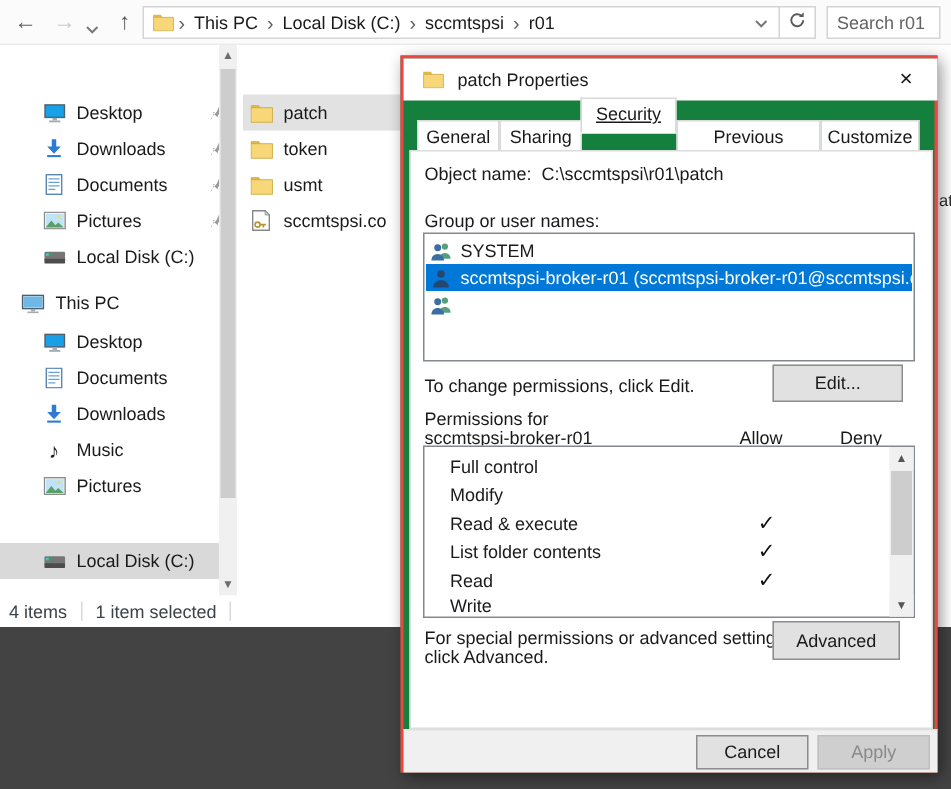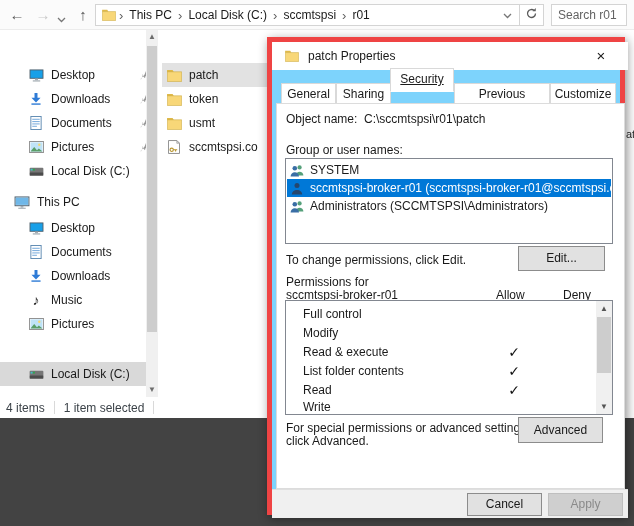--- a/index.html
+++ b/index.html
@@ -38,21 +38,21 @@
   .file-row.sel { background:#e2e2e2; }
   .file-row .lbl { margin-left:7px; white-space:nowrap;text-align:right; }
   #edge-fragment { left:626px; top:128px; width:8px; overflow:hidden; color:#2a2a2a; font-size:11px; }
 
   
   #statusbar { left:0; top:397px; width:634px; height:21px; background:#fff; display:flex; align-items:center; color:#3b4248; }
   .status-sep { width:1px; height:13px; background:#d9d9d9; margin:0 9px; }
   #desktop { left:0; top:418px; width:634px; height:108px; background:#434343; }
 
   
-  #dialog { left:267px; top:37px; width:358px; height:478px; background:#7dd3fc; border:5px solid #ef4444; box-shadow:2px 3px 10px rgba(0,0,0,0.45); z-index:10; }
+  #dialog { left:267px; top:37px; width:358px; height:478px; background:#15803d; border:2px solid #ef4444; box-shadow:2px 3px 10px rgba(0,0,0,0.45); z-index:10; }
   #dlg-titlebar { left:0; top:0; width:356px; height:28px; background:#fff; display:flex; align-items:center; padding-left:12px; }
   #dlg-title { margin-left:8px; }
   #dlg-close { position:absolute; right:0; top:0; width:38px; height:28px; text-align:center; line-height:28px; font-size:15px; color:#1a1a1a; }
   .tab { position:absolute; top:41px; height:21px; background:#fff; border:1px solid #d9d9d9; border-bottom:none; text-align:center; line-height:20px; font-size:12px; }
   .tab.active { top:26px; height:24px; z-index:3; border-bottom:1px solid #fff;text-decoration:underline; }
   #tabpage { left:4px; top:61px; width:349px; height:386px; background:#fff; border:1px solid #dcdcdc; }
   .dlg-text { position:absolute; color:#1a1a1a; }
   .listbox { position:absolute; background:#fff; border:1px solid #828790; }
   .user-row { position:absolute; left:1px; width:324px; height:18px; display:flex; align-items:center; padding-left:2px; }
   .user-row.sel { background:#0078d7; color:#fff; }
@@ -385,21 +385,20 @@
               <g fill="#55a07a">
                 <circle cx="9.6" cy="3.4" r="2.1"></circle>
                 <path d="M5.8 11.5c0-2.4 1.8-3.8 3.8-3.8s3.8 1.4 3.8 3.8z"></path>
               </g>
               <g fill="#3a6ea5">
                 <circle cx="4.8" cy="4.2" r="2.3"></circle>
                 <path d="M0.6 12.6c0-2.7 1.9-4.3 4.2-4.3s4.2 1.6 4.2 4.3z"></path>
               </g>
             </svg>
           </span>
-        <span class="lbl">Administrators (SCCMTSPSI\Administrators)</span>
       </div>
     </div>
 
     <div class="dlg-text" style="left:14px;top:211px">To change permissions, click Edit.</div>
     <div class="btn" style="left:246px;top:204px;width:87px;height:25px;line-height:23px">Edit...</div>
 
     <div class="dlg-text" style="left:14px;top:233px">Permissions for</div>
     <div class="dlg-text" style="left:14px;top:246px">sccmtspsi-broker-r01</div>
     <div class="dlg-text" style="left:224px;top:246px">Allow</div>
     <div class="dlg-text" style="left:291px;top:246px">Deny</div>

